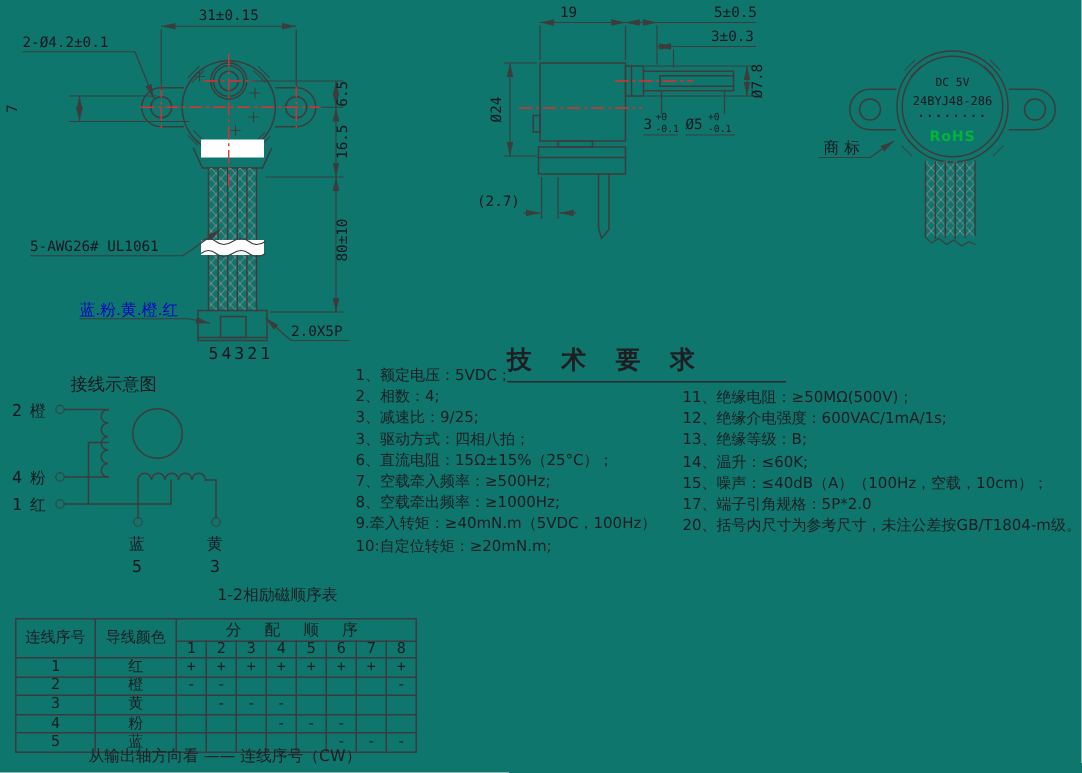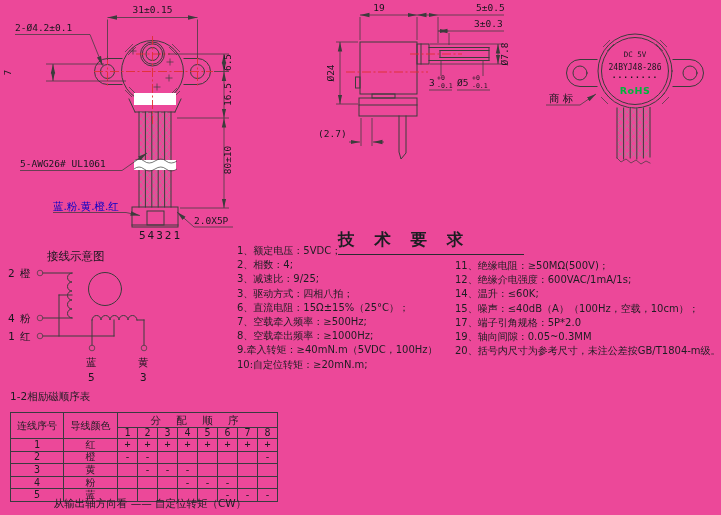--- a/index.html
+++ b/index.html
@@ -1,16 +1,16 @@
 <!DOCTYPE html>
 <html style="--line: #3c3c3c; --red: #e03030; --ink: #17171d; --blue: #0000c8; --green: #00b43c;"><head>
 <meta charset="utf-8">
 <style>
   html,body{margin:0;padding:0;background:#e8e8e8}
-  #app{position:relative;width:721px;height:515px;background:#ec4899;overflow:hidden;
+  #app{position:relative;width:721px;height:515px;background:#0f766e;overflow:hidden;
        font-family:"DejaVu Sans","Liberation Sans",sans-serif}
   .abs{position:absolute}
   
   .ln{stroke:var(--line,#3c3c3c);stroke-width:1;fill:none;stroke-linecap:square}
   .tn{stroke:var(--line,#3c3c3c);stroke-width:.7;fill:none}
   .dm{stroke:var(--line,#3c3c3c);stroke-width:.75;fill:none}
   .rd{stroke:var(--red,#e03030);stroke-width:.9;fill:none;stroke-dasharray:9 2.5 2 2.5}
   .wh{fill:#ffffff;stroke:none}
   svg text{fill:var(--ink,#17171d);font-family:"DejaVu Sans Mono","Liberation Mono",monospace;font-size:9.5px}
   svg text.cjk{font-family:"DejaVu Sans","Liberation Sans",sans-serif;font-size:10.5px}
@@ -19,21 +19,21 @@
   svg text.md{font-size:8px}
   svg text.blue{fill:var(--blue,#0000c8)}
   svg text.grn{fill:var(--green,#00b43c);font-family:"DejaVu Sans",sans-serif;font-weight:bold;letter-spacing:.5px;font-size:9.5px}
   
   .tech-title{position:absolute;left:338px;top:229px;width:186px;
       font-size:16.5px;font-weight:bold;letter-spacing:7px;color:#1d1d22;
       border-bottom:1.4px solid #2a2a30;padding-bottom:3px;white-space:nowrap}
   .tech-col{position:absolute;font-size:10px;line-height:14.2px;color:#1d1d22;white-space:nowrap}
   .tech-col div{height:14.2px}
   
-  .seq-title{position:absolute;left:10px;top:390px;width:215px;text-align:left;
+  .seq-title{position:absolute;left:10px;top:390px;width:215px;text-align:right;
       font-size:10.5px;color:#1d1d22}
   table.seq{position:absolute;left:10px;top:412px;width:267px;border-collapse:collapse;
       table-layout:fixed;color:#1d1d22}
   table.seq td,table.seq th{border:1px solid #3a3a40;text-align:center;padding:0;
       font-weight:normal;font-size:10px;overflow:hidden;line-height:1}
   table.seq .mono{font-family:"DejaVu Sans Mono","Liberation Mono",monospace}
   table.seq .hseq{letter-spacing:6px;font-size:10.5px}
   .seq-footer{position:absolute;left:10px;top:497px;width:280px;text-align:center;
       font-size:10.5px;color:#1d1d22;white-space:nowrap}
 </style>
@@ -269,24 +269,24 @@
     <div>3、驱动方式：四相八拍；</div>
     <div>6、直流电阻：15Ω±15%（25°C）；</div>
     <div>7、空载牵入频率：≥500Hz;</div>
     <div>8、空载牵出频率：≥1000Hz;</div>
     <div>9.牵入转矩：≥40mN.m（5VDC，100Hz）</div>
     <div>10:自定位转矩：≥20mN.m;</div>
   </div>
   <div class="tech-col" style="left:455px;top:259px;width:266px">
     <div>11、绝缘电阻：≥50MΩ(500V)；</div>
     <div>12、绝缘介电强度：600VAC/1mA/1s;</div>
+    <div>13、绝缘等级：B;</div>
     <div>14、温升：≤60K;</div>
     <div>15、噪声：≤40dB（A）（100Hz，空载，10cm）；</div>
     <div>17、端子引角规格：5P*2.0</div>
-    <div>19、轴向间隙：0.05~0.3MM</div>
     <div>20、括号内尺寸为参考尺寸，未注公差按GB/T1804-m级。</div>
   </div>
 
   <div class="seq-title">1-2相励磁顺序表</div>
   <table class="seq">
     <colgroup>
       <col style="width:53px">
         <col style="width:54px">
       <col style="width:20px">
         <col style="width:20px">
@@ -368,15 +368,15 @@
       <td class="mono"></td>
       <td class="mono"></td>
       <td class="mono"></td>
       <td class="mono"></td>
       <td class="mono">-</td>
       <td class="mono">-</td>
       <td class="mono">-</td>
     </tr>
   </tbody>
     </table>
-  <div class="seq-footer">从输出轴方向看 —— 自定位转矩（CW）</div>
+  <div class="seq-footer">从输出轴方向看 —— 连线序号（CW）</div>
 
 </div>
 
 </body></html>

